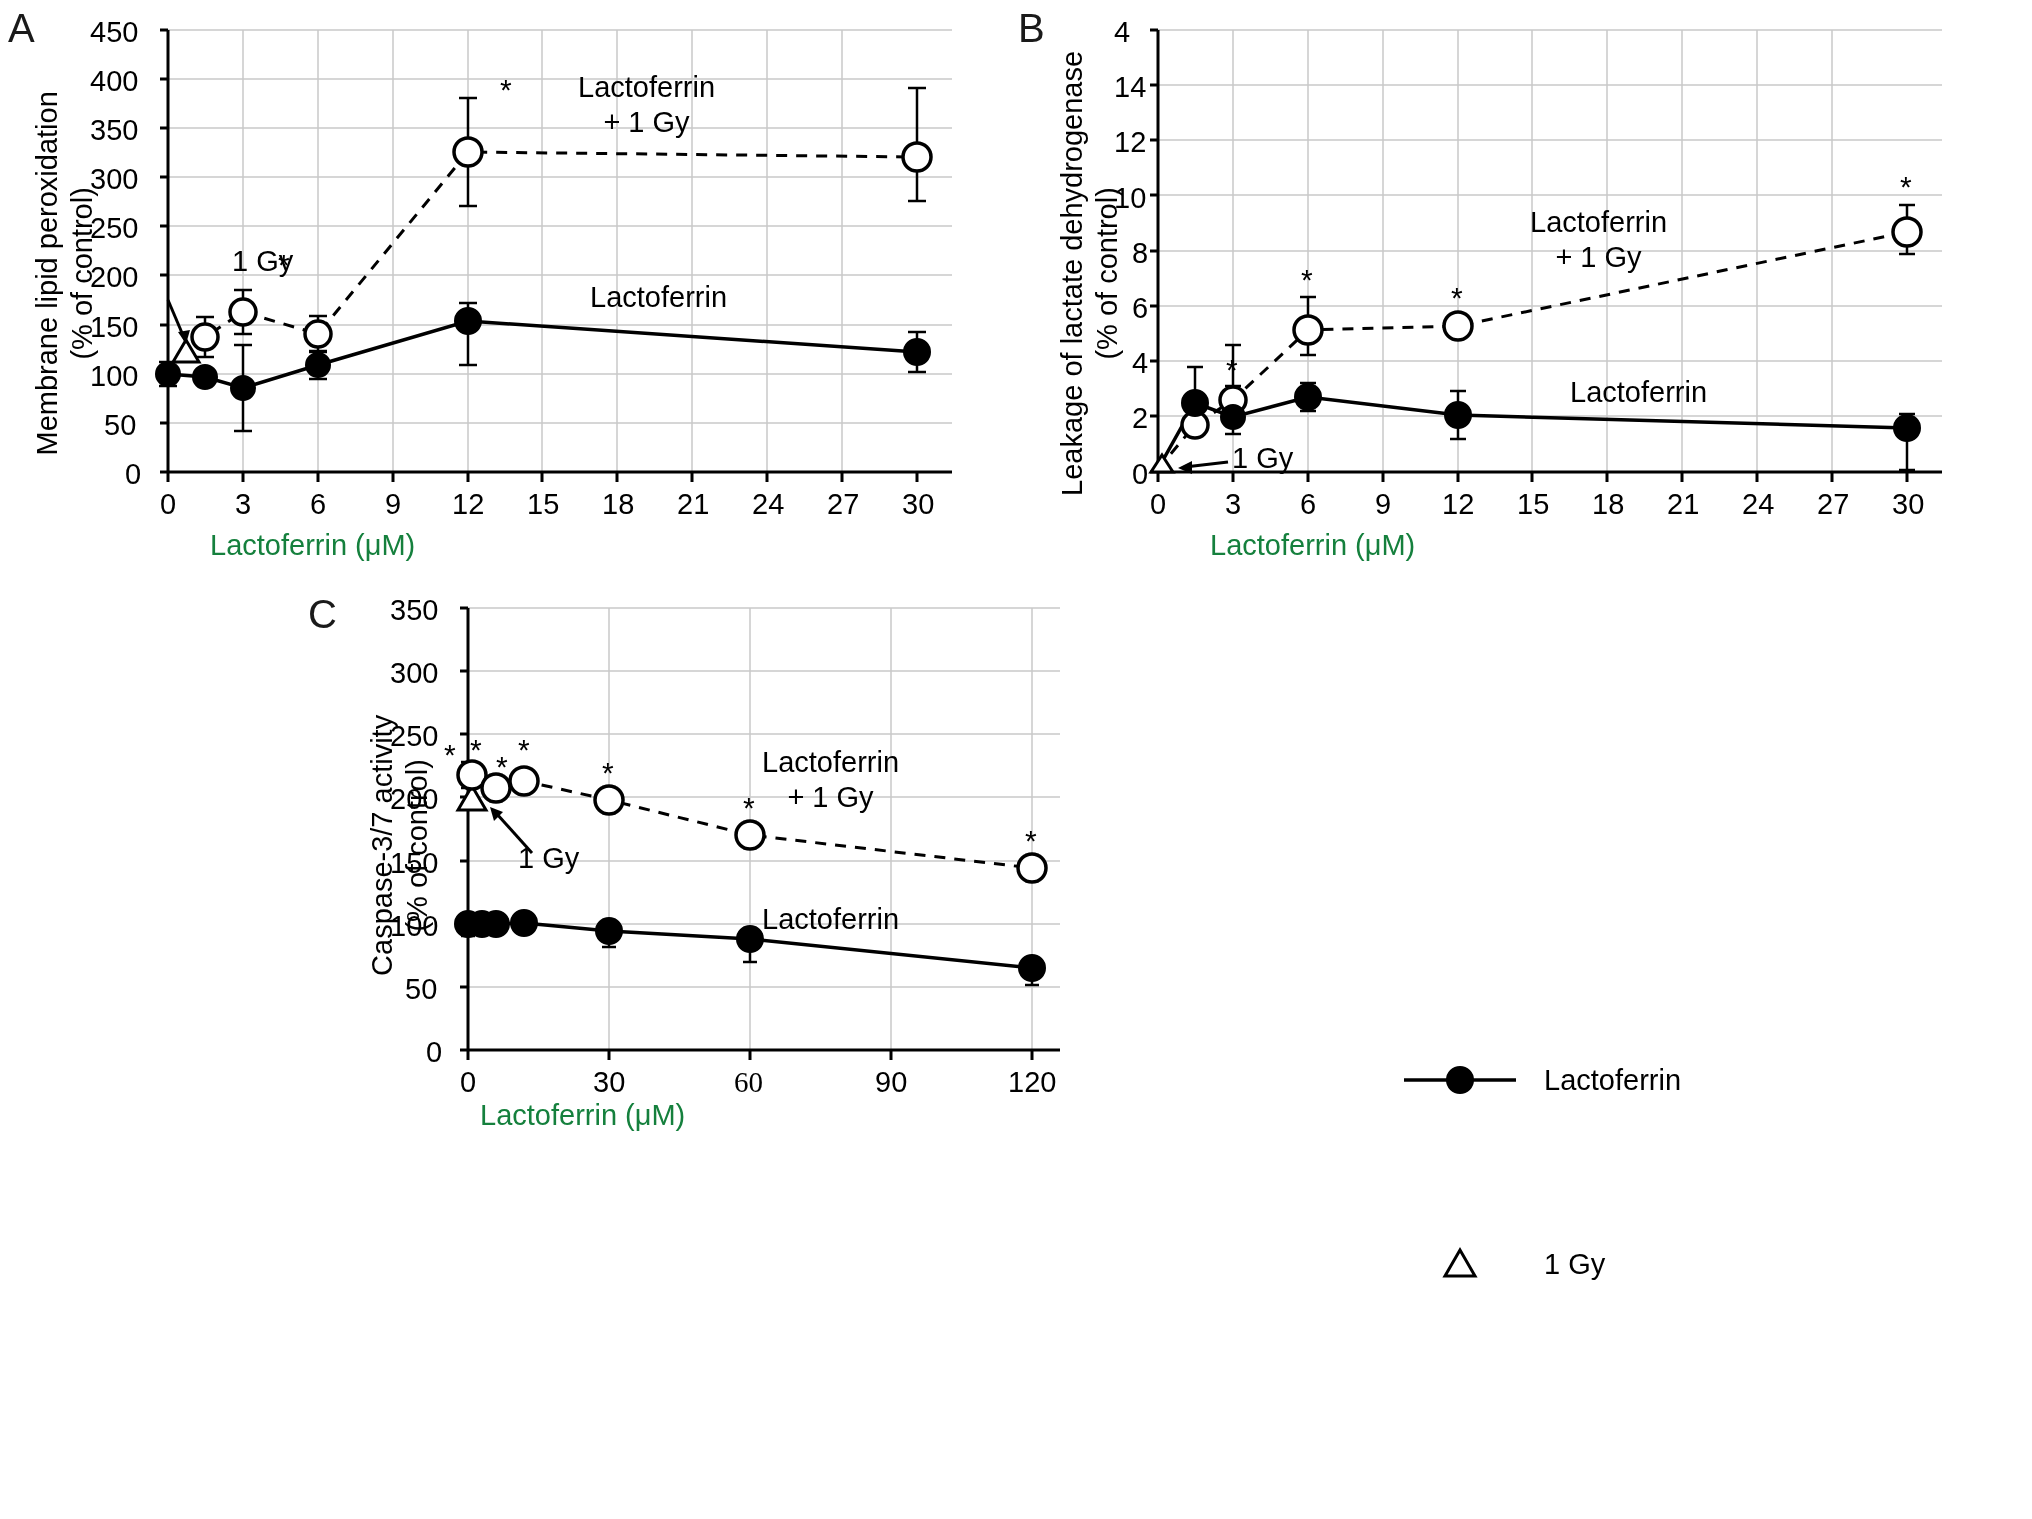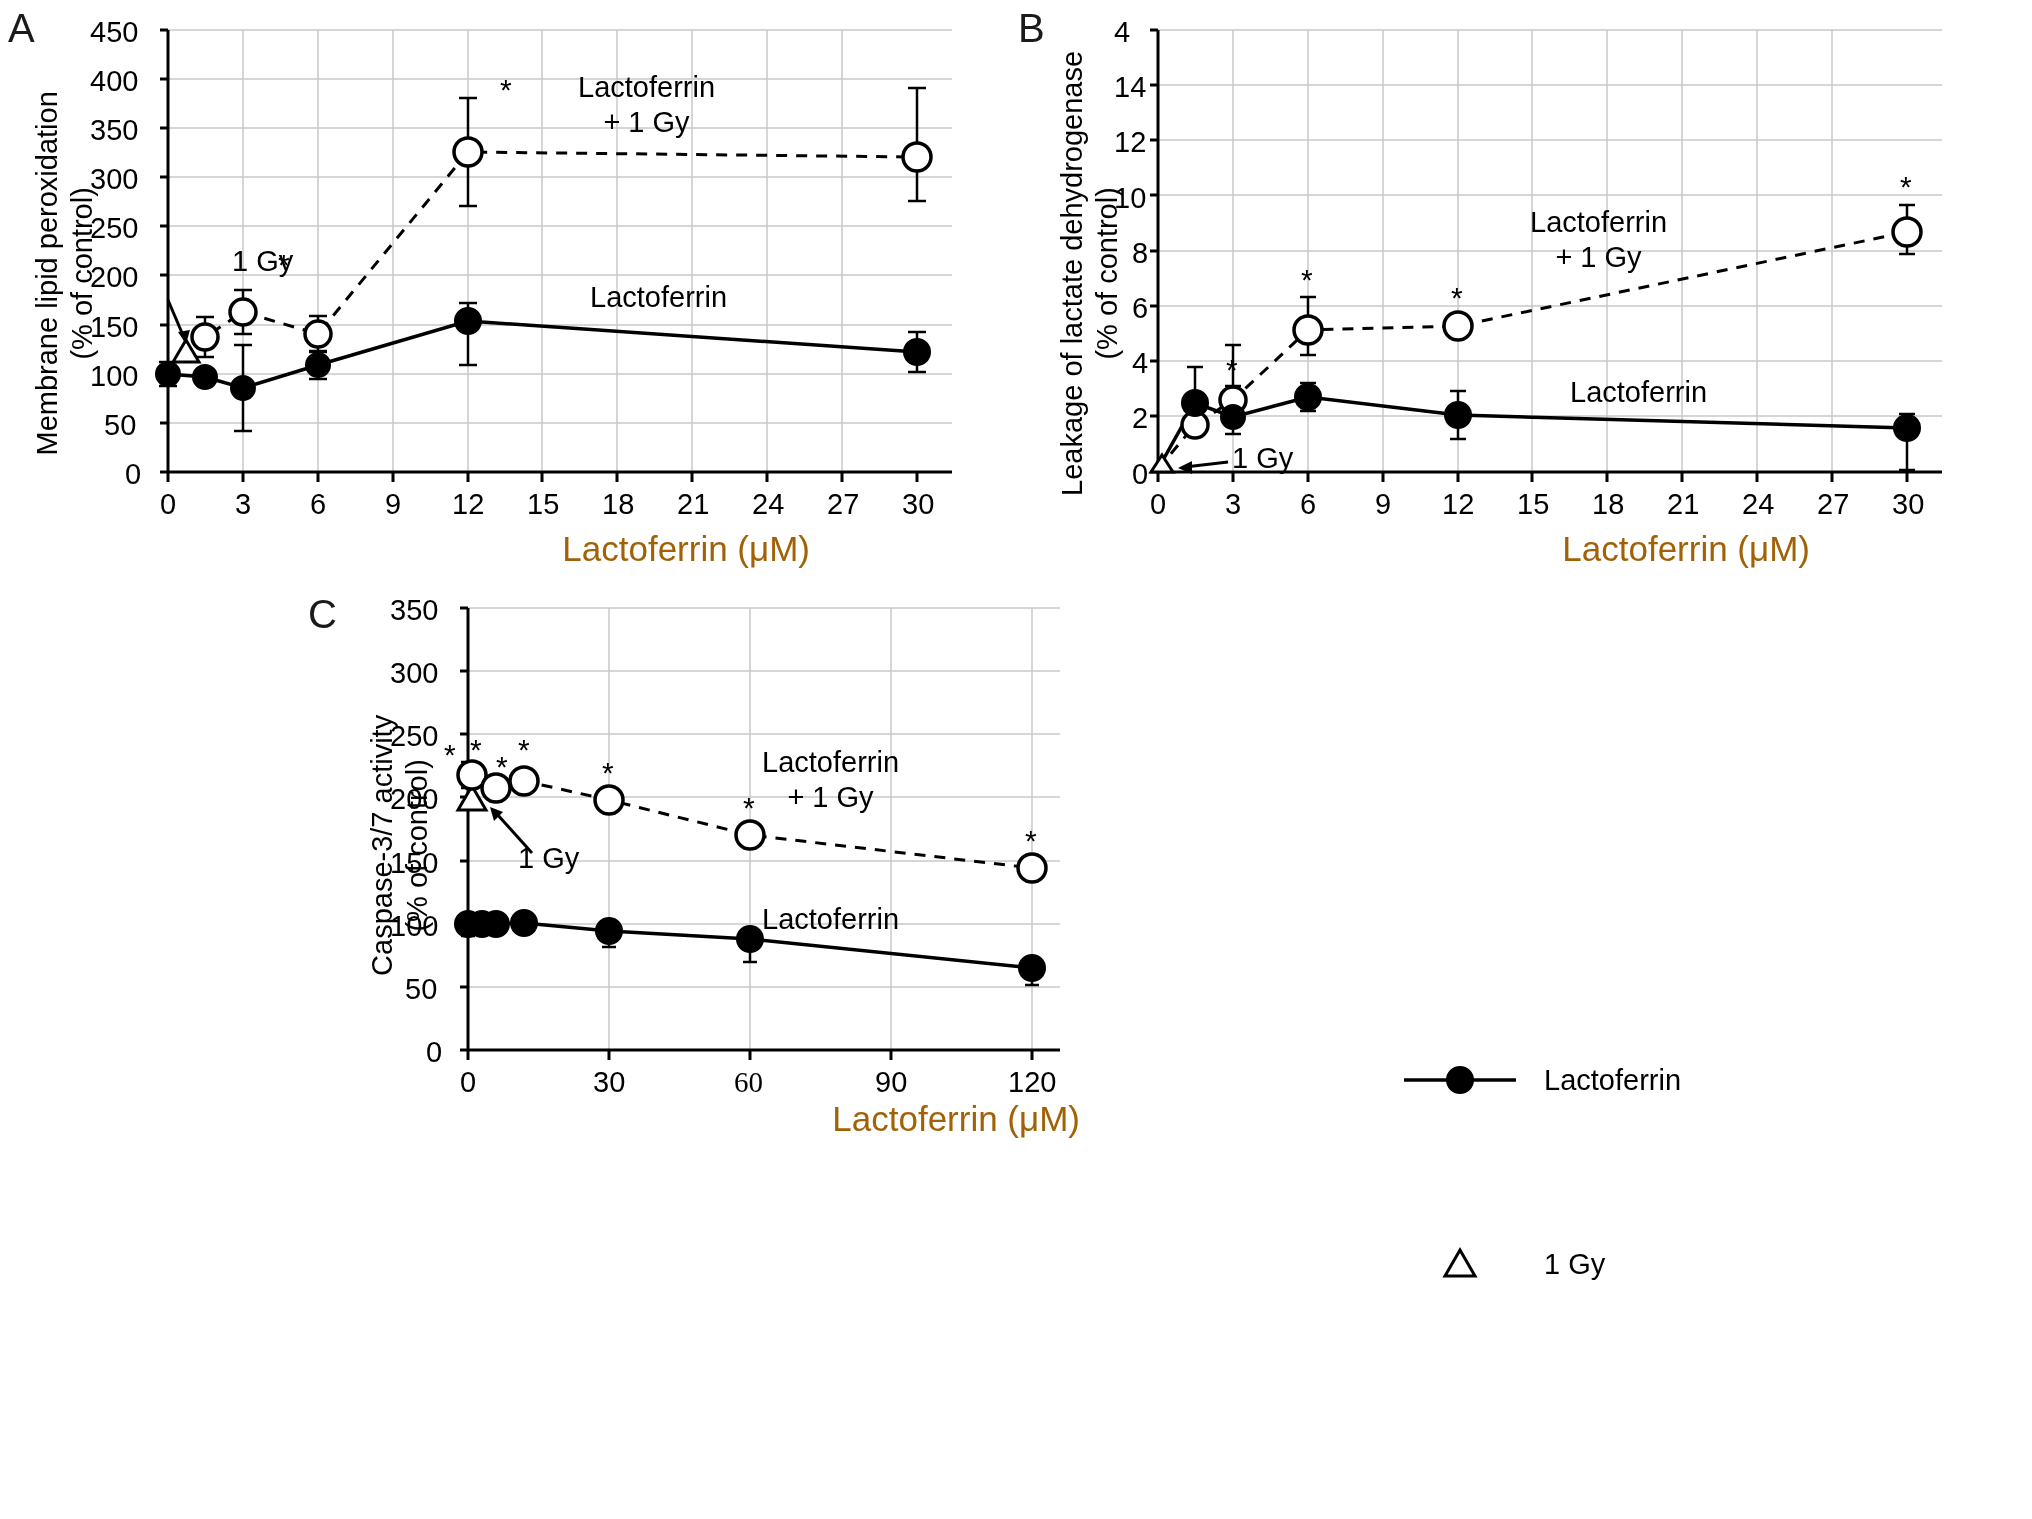--- a/index.html
+++ b/index.html
@@ -19,23 +19,23 @@
     position: absolute;
   }
   .panel-letter {
     position: absolute;
     font-size: 40px;
     line-height: 1;
     color: #1a1a1a;
   }
   .axis-title {
     position: absolute;
-    font-size: 35px;
-    text-align: right;
-    color: #a16207;
+    font-size: 29px;
+    text-align: left;
+    color: #15803d;
     line-height: 1.22;
   }
   .y-title {
     position: absolute;
     font-size: 29px;
     text-align: center;
     color: #000;
     line-height: 1.22;
     transform-origin: 50% 50%;
   }

